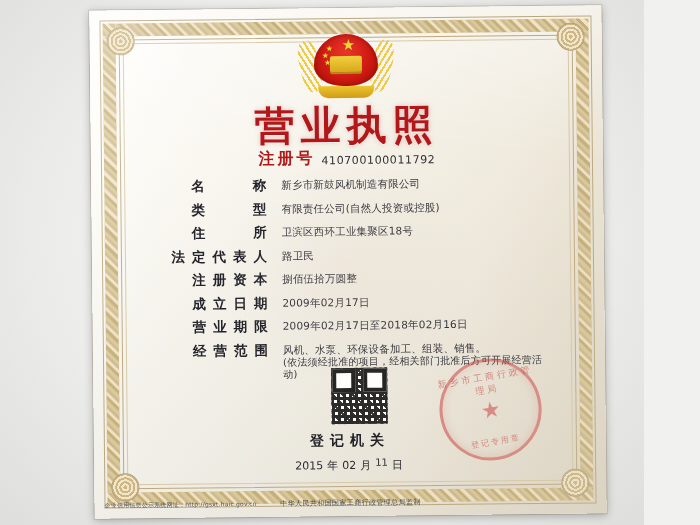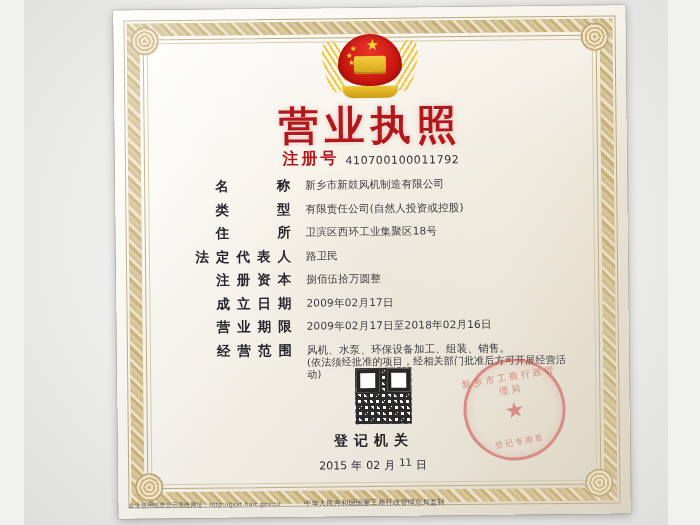--- a/index.html
+++ b/index.html
@@ -11,21 +11,20 @@
     height: 525px;
     background: #f1f1ef;
     font-family: "DejaVu Sans", sans-serif;
     overflow: hidden;
   }
   .photo {
     position: relative;
     width: 644px;
     height: 525px;
     background: radial-gradient(ellipse at 50% 45%, #f7f7f5 0%, #ececeb 60%, #dededc 100%);
-    margin-left: 24px;
   }
   
   .license {
     position: absolute;
     left: 92px;
     top: 8px;
     width: 512px;
     height: 508px;
     transform: rotate(-0.6deg);
     background:

